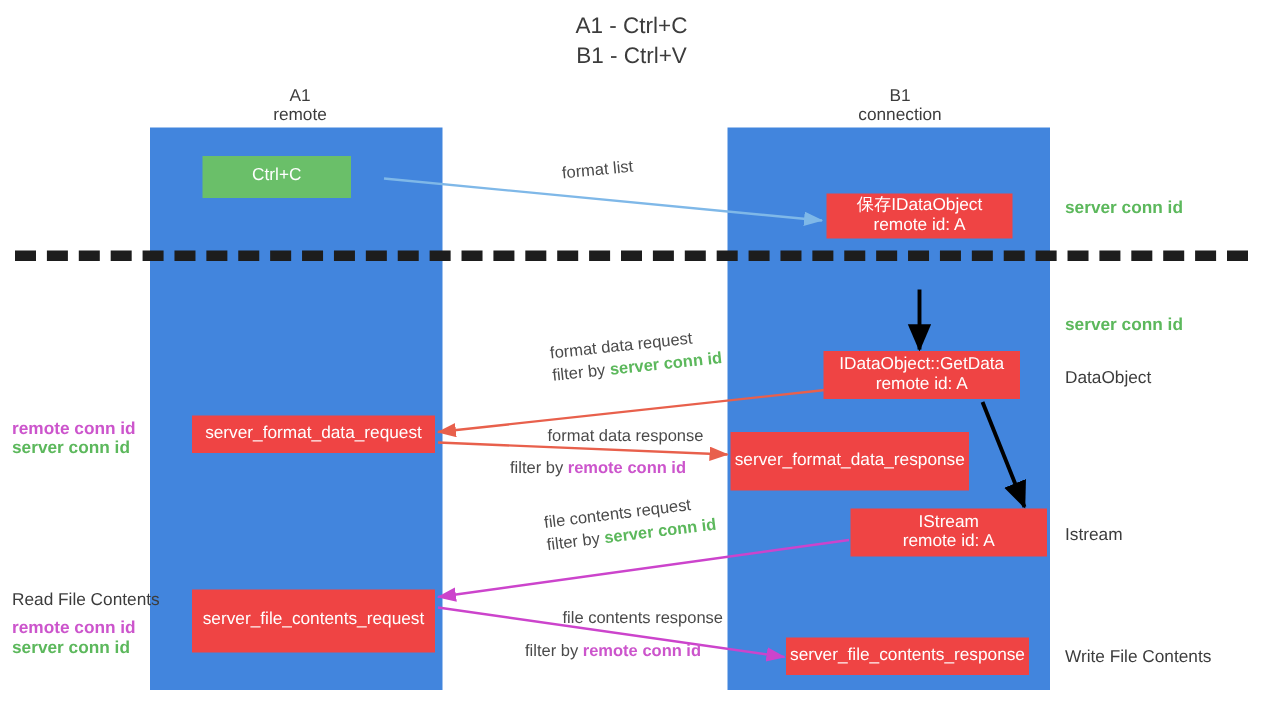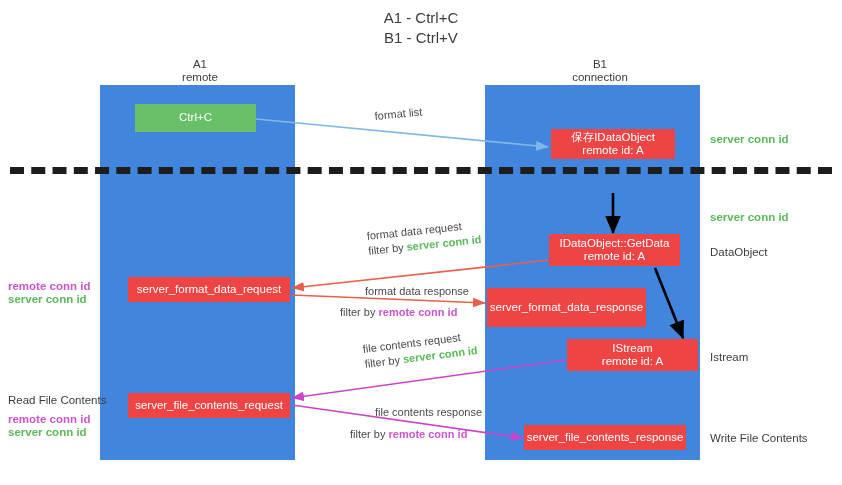--- a/index.html
+++ b/index.html
@@ -112,21 +112,21 @@
 
     <path d="M655,268 L683,338" stroke="#000000" stroke-width="2.6" fill="none" marker-end="url(#ah-black)"></path>
 
     <path d="M566,360 L292,398" stroke="#cc44cc" stroke-width="1.6" fill="none" marker-end="url(#ah-mag)"></path>
 
     <path d="M292,405 L523,438" stroke="#cc44cc" stroke-width="1.6" fill="none" marker-end="url(#ah-mag)"></path>
   </svg>
 
   <div class="divider"></div>
 
-  <div class="node green" style="left:135px;top:104px;width:121px;height:28px;">
+  <div class="node green" style="left:135px;top:104px;width:99px;height:28px;">
     <span>Ctrl+C</span>
   </div>
 
   <div class="node orange" style="left:551px;top:129px;width:124px;height:30px;">
     <span>保存IDataObject</span>
     <span class="sub">remote id: A</span>
   </div>
 
 
   <div class="node orange" style="left:549px;top:234px;width:131px;height:32px;">
@@ -140,21 +140,21 @@
 
   <div class="node orange" style="left:487px;top:288px;width:159px;height:39px;">
     <span>server_format_data_response</span>
   </div>
 
   <div class="node orange" style="left:567px;top:339px;width:131px;height:32px;">
     <span>IStream</span>
     <span class="sub">remote id: A</span>
   </div>
 
-  <div class="node orange" style="left:128px;top:393px;width:162px;height:25px;">
+  <div class="node orange" style="left:128px;top:393px;width:162px;height:42px;">
     <span>server_file_contents_request</span>
   </div>
 
   <div class="node orange" style="left:524px;top:425px;width:162px;height:25px;">
     <span>server_file_contents_response</span>
   </div>
 
   <div class="elabel" style="left:374px;top:109px;transform:rotate(-5.5deg);">
     <span>format list</span>
   </div>

